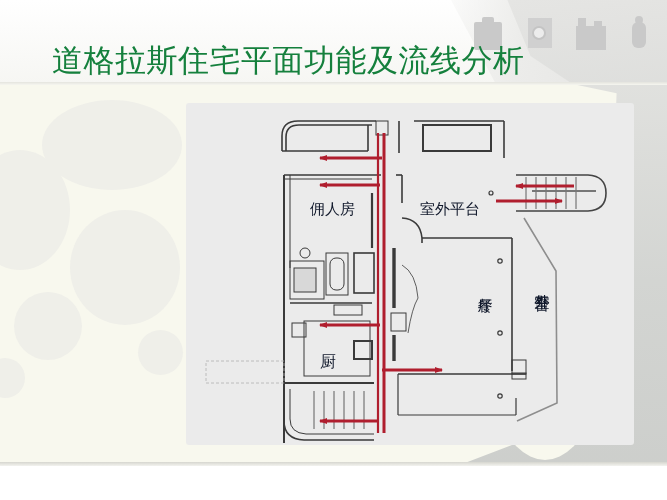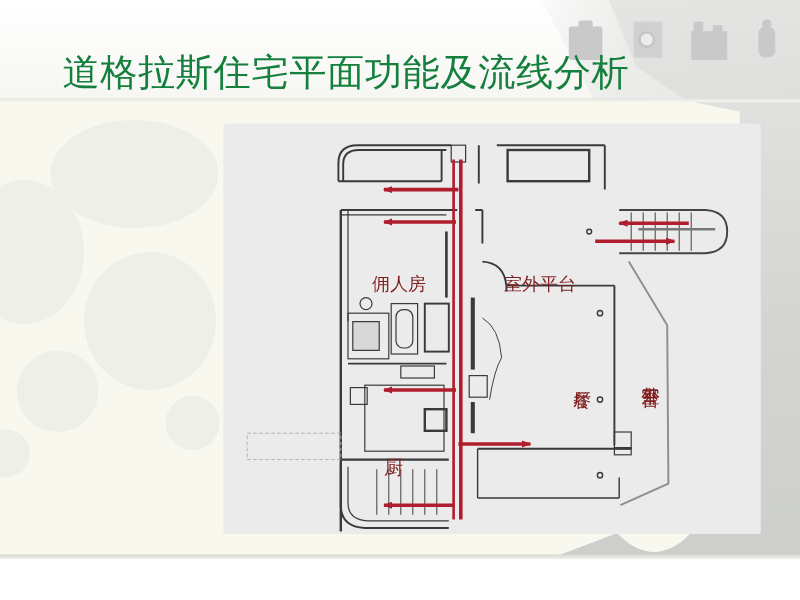--- a/index.html
+++ b/index.html
@@ -12,21 +12,21 @@
   .right-wedge { position: absolute; right: 0; top: 0; width: 210px; height: 466px; background: linear-gradient(180deg, #e4e4e2 0%, #cfd1cf 60%, #c8cac8 100%); clip-path: polygon(24% 0, 100% 0, 100% 100%, 0 100%, 70% 88%, 76% 20%, 55% 18%, 35% 12%); opacity: 0.9; }
   .right-wedge-light { position: absolute; right: 0; top: 0; width: 240px; height: 90px; background: linear-gradient(100deg, rgba(255,255,255,0) 0%, #ececea 40%, #e2e2e0 100%); clip-path: polygon(10% 0, 100% 0, 100% 100%, 30% 100%); }
   .big-circle-right { position: absolute; left: 470px; top: 100px; width: 150px; height: 360px; border-radius: 50%; background: #f8f8ee; }
   .bubble { position: absolute; border-radius: 50%; background: #efefe9; }
   .icons { position: absolute; top: 14px; left: 470px; width: 197px; height: 40px; }
   .ico { position: absolute; background: #c9c9c9; }
   .title { position: absolute; left: 40px; top: 40px; font-size: 31px; color: #15803d; font-family: "DejaVu Serif", serif; letter-spacing: 0.5px; white-space: nowrap; margin-left: 12px; }
   .subtitle { position: absolute; left: 41px; top: 100px; font-size: 14px; color: #111; font-family: "DejaVu Serif", serif; white-space: nowrap; }
   .plan-box { position: absolute; left: 186px; top: 103px; width: 448px; height: 342px; background: #ebebeb; border-radius: 3px; }
   .plan-svg { position: absolute; left: 186px; top: 103px; width: 448px; height: 342px; }
-  .room-label { position: absolute; color: #7f1d1d; font-family: "DejaVu Serif", serif; font-size: 15px; white-space: nowrap; margin-top: 28px; }
+  .room-label { position: absolute; color: #0f172a; font-family: "DejaVu Serif", serif; font-size: 15px; white-space: nowrap; }
   .room-label.vert { writing-mode: vertical-rl; letter-spacing: 1px; }
 </style>
 </head>
 <body>
 
 <div class="slide">
   <div class="top-fade"></div>
   <div class="right-wedge-light"></div>
   <div class="band"></div>
 

